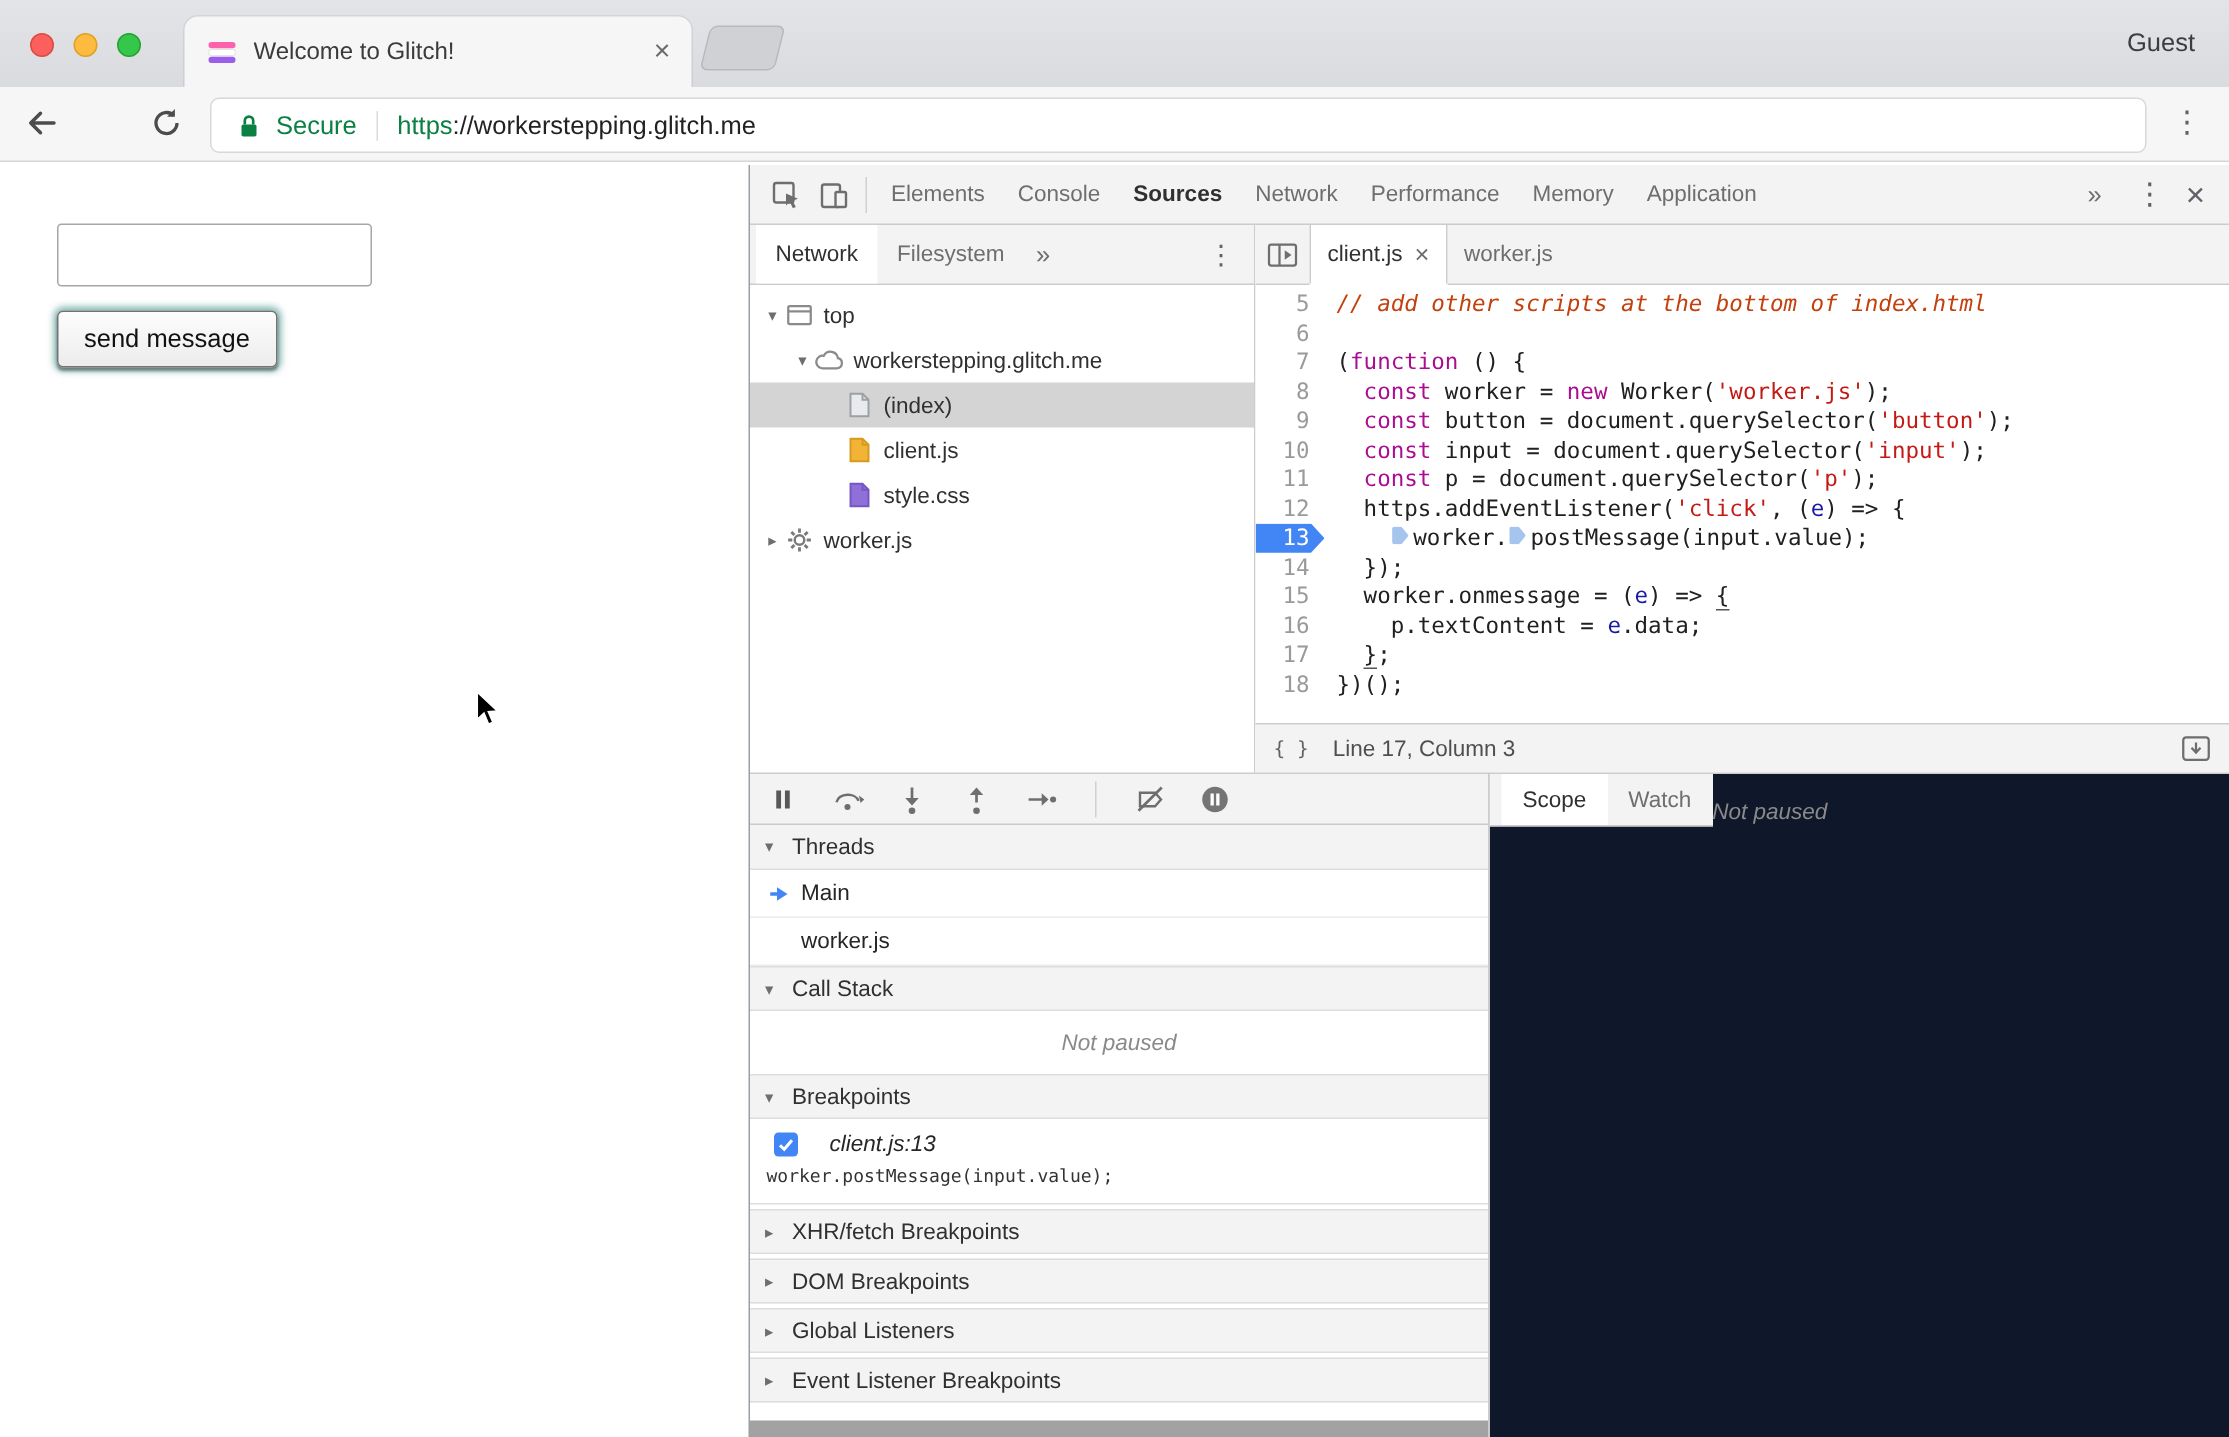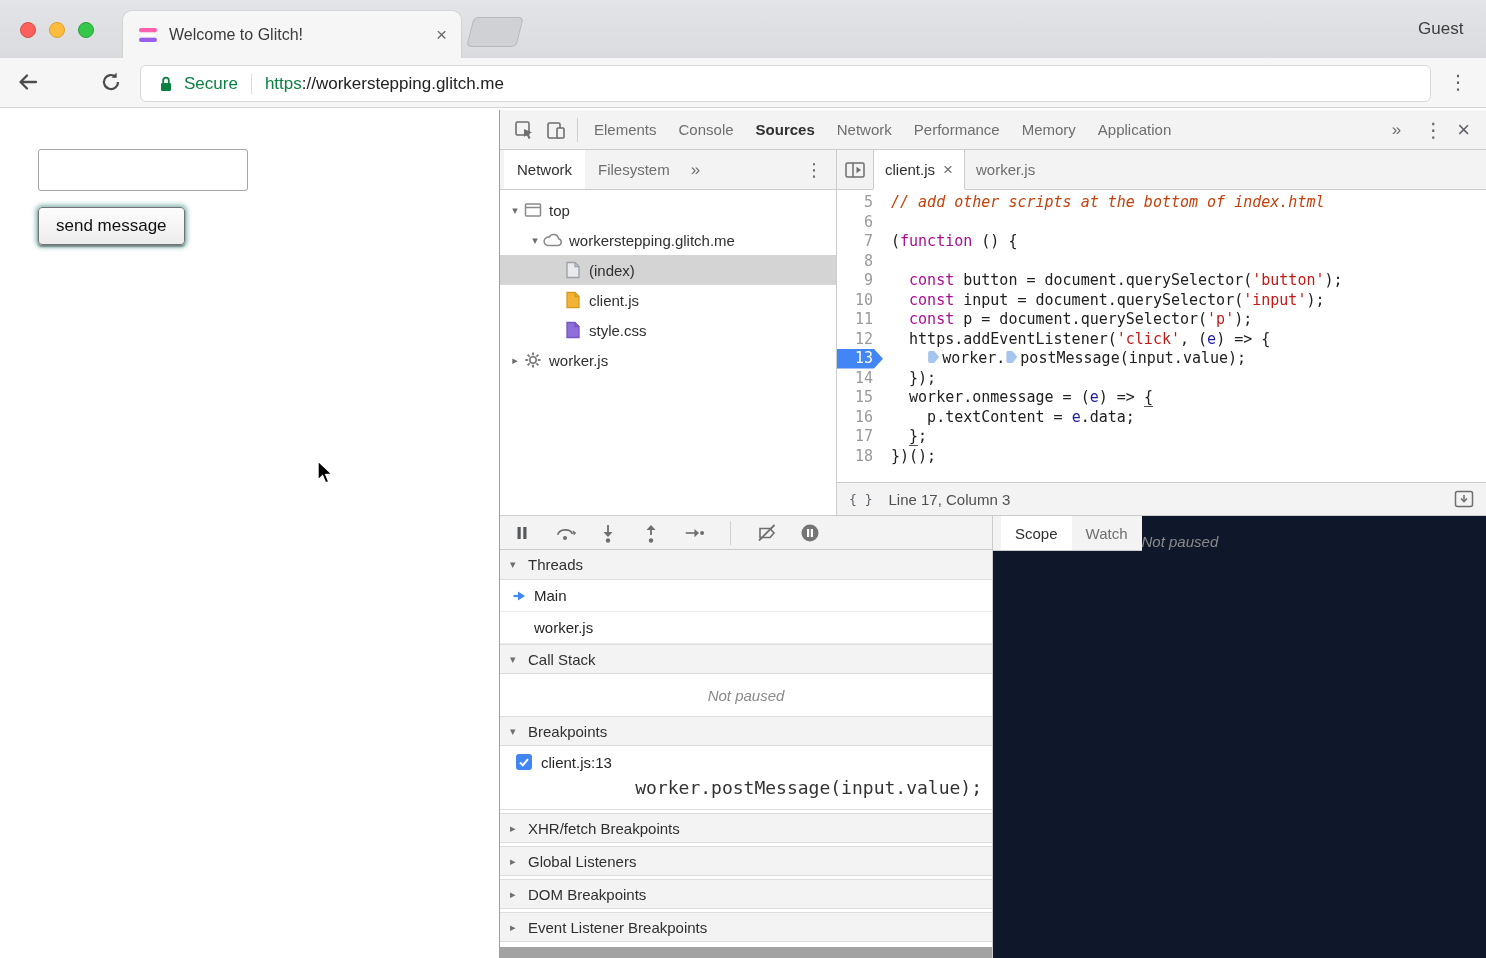--- a/index.html
+++ b/index.html
@@ -99,24 +99,24 @@
   .debug-toolbar{height:34px;background:#f3f3f3;border-bottom:1px solid #ccc;display:flex;align-items:center;padding:0 10px;gap:19px;flex-shrink:0;}
   .debug-btn{display:flex;align-items:center;justify-content:center;width:24px;height:24px;}
   .sec-header{height:30px;background:#f3f3f3;border-top:1px solid #ddd;border-bottom:1px solid #ddd;display:flex;align-items:center;padding-left:10px;gap:7px;color:#303030;flex-shrink:0;}
   .sec-header.first{border-top:none;}
   .disclosure{font-size:11px;color:#6e6e6e;width:11px;}
   .disclosure.open::before{content:"▾";}
   .disclosure.closed::before{content:"▸";}
   .thread-row{height:32px;display:flex;align-items:center;padding-left:34px;position:relative;color:#262626;border-bottom:1px solid #ececec;flex-shrink:0;}
   .thread-arrow{position:absolute;left:11px;top:9px;}
   .empty-msg{height:42px;display:flex;align-items:center;justify-content:center;color:#8a8a8a;font-style:italic;flex-shrink:0;}
-  .bp-entry{display:flex;align-items:flex-start;gap:9px;padding:8px 0 4px 16px;flex-shrink:0;}
+  .bp-entry{display:flex;align-items:flex-end;gap:21px;padding:8px 0 4px 16px;flex-shrink:0;font-style:italic;}
   .checkbox{width:16px;height:16px;background:#4285f4;border-radius:3px;display:flex;align-items:center;justify-content:center;flex-shrink:0;}
   .bp-loc{color:#262626;}
-  .bp-code{font-family:"DejaVu Sans Mono",monospace;font-size:18px;color:#333;padding:2px 10px 11px 11px;border-bottom:1px solid #ddd;white-space:pre;flex-shrink:0;text-align:right;}
+  .bp-code{font-family:"DejaVu Sans Mono",monospace;font-size:12px;color:#333;padding:2px 10px 11px 11px;border-bottom:1px solid #ddd;white-space:pre;flex-shrink:0;}
   .collapsed-wrap .sec-header{margin-top:3px;}
   .scroll-strip{position:absolute;left:0;right:0;bottom:0;height:11px;background:#a2a2a2;}
   .debug-right{flex:1;display:flex;flex-direction:row;background:#0f172a;}
   .dr-tabs{height:35px;background:#f3f3f3;border-bottom:1px solid #ccc;display:flex;align-items:stretch;padding-left:8px;flex-shrink:0;}
   .dr-tab{display:flex;align-items:center;padding:0 14px;color:#6e6e6e;}
   .dr-tab.active{background:#fff;color:#303030;}
   .dr-msg{margin-top:17px;text-align:center;color:#8a8a8a;font-style:italic;}
 </style>
 </head>
 <body>
@@ -312,21 +312,21 @@
               </div>
               <div class="ed-tab">
                 <span class="tab-label">worker.js</span>
               </div>
             </div>
         </div>
         <div class="code">
             <div class="code-line"><div class="gutter">5</div><div class="code-text"><span class="tok-c">// add other scripts at the bottom of index.html</span></div></div>
             <div class="code-line"><div class="gutter">6</div><div class="code-text"></div></div>
             <div class="code-line"><div class="gutter">7</div><div class="code-text"><span class="tok-p">(</span><span class="tok-k">function</span><span class="tok-p"> () {</span></div></div>
-            <div class="code-line"><div class="gutter">8</div></div>
+            <div class="code-line"><div class="gutter">8</div><div class="code-text"><span class="tok-p">  </span><span class="tok-k">const</span><span class="tok-p"> worker = </span><span class="tok-k">new</span><span class="tok-p"> Worker(</span><span class="tok-s">'worker.js'</span><span class="tok-p">);</span></div></div>
             <div class="code-line"><div class="gutter">9</div><div class="code-text"><span class="tok-p">  </span><span class="tok-k">const</span><span class="tok-p"> button = document.querySelector(</span><span class="tok-s">'button'</span><span class="tok-p">);</span></div></div>
             <div class="code-line"><div class="gutter">10</div><div class="code-text"><span class="tok-p">  </span><span class="tok-k">const</span><span class="tok-p"> input = document.querySelector(</span><span class="tok-s">'input'</span><span class="tok-p">);</span></div></div>
             <div class="code-line"><div class="gutter">11</div><div class="code-text"><span class="tok-p">  </span><span class="tok-k">const</span><span class="tok-p"> p = document.querySelector(</span><span class="tok-s">'p'</span><span class="tok-p">);</span></div></div>
             <div class="code-line"><div class="gutter">12</div><div class="code-text"><span class="tok-p">  https.addEventListener(</span><span class="tok-s">'click'</span><span class="tok-p">, (</span><span class="tok-d">e</span><span class="tok-p">) =&gt; {</span></div></div>
             <div class="code-line"><div class="gutter bp">13</div><div class="code-text"><span class="tok-p">    </span><span class="inline-marker"></span><span class="tok-p">worker.</span><span class="inline-marker"></span><span class="tok-p">postMessage(input.value);</span></div></div>
             <div class="code-line"><div class="gutter">14</div><div class="code-text"><span class="tok-p">  });</span></div></div>
             <div class="code-line"><div class="gutter">15</div><div class="code-text"><span class="tok-p">  worker.onmessage = (</span><span class="tok-d">e</span><span class="tok-p">) =&gt; </span><span class="tok-u">{</span></div></div>
             <div class="code-line"><div class="gutter">16</div><div class="code-text"><span class="tok-p">    p.textContent = </span><span class="tok-d">e</span><span class="tok-p">.data;</span></div></div>
             <div class="code-line"><div class="gutter">17</div><div class="code-text"><span class="tok-p">  </span><span class="tok-u">}</span><span class="tok-p">;</span></div></div>
             <div class="code-line"><div class="gutter">18</div><div class="code-text"><span class="tok-p">})();</span></div></div>
@@ -450,25 +450,25 @@
             <div class="bp-code">worker.postMessage(input.value);</div>
           </div>
 
         <div class="collapsed-wrap">
             <div class="sec-header">
               <span class="disclosure closed"></span>
               <span class="sec-label">XHR/fetch Breakpoints</span>
             </div>
             <div class="sec-header">
               <span class="disclosure closed"></span>
-              <span class="sec-label">Global Listeners</span>
+              <span class="sec-label">DOM Breakpoints</span>
             </div>
             <div class="sec-header">
               <span class="disclosure closed"></span>
-              <span class="sec-label">DOM Breakpoints</span>
+              <span class="sec-label">Global Listeners</span>
             </div>
             <div class="sec-header">
               <span class="disclosure closed"></span>
               <span class="sec-label">Event Listener Breakpoints</span>
             </div>
           </div>
         <div class="scroll-strip"></div>
       </div>
 
       <div class="debug-right">

